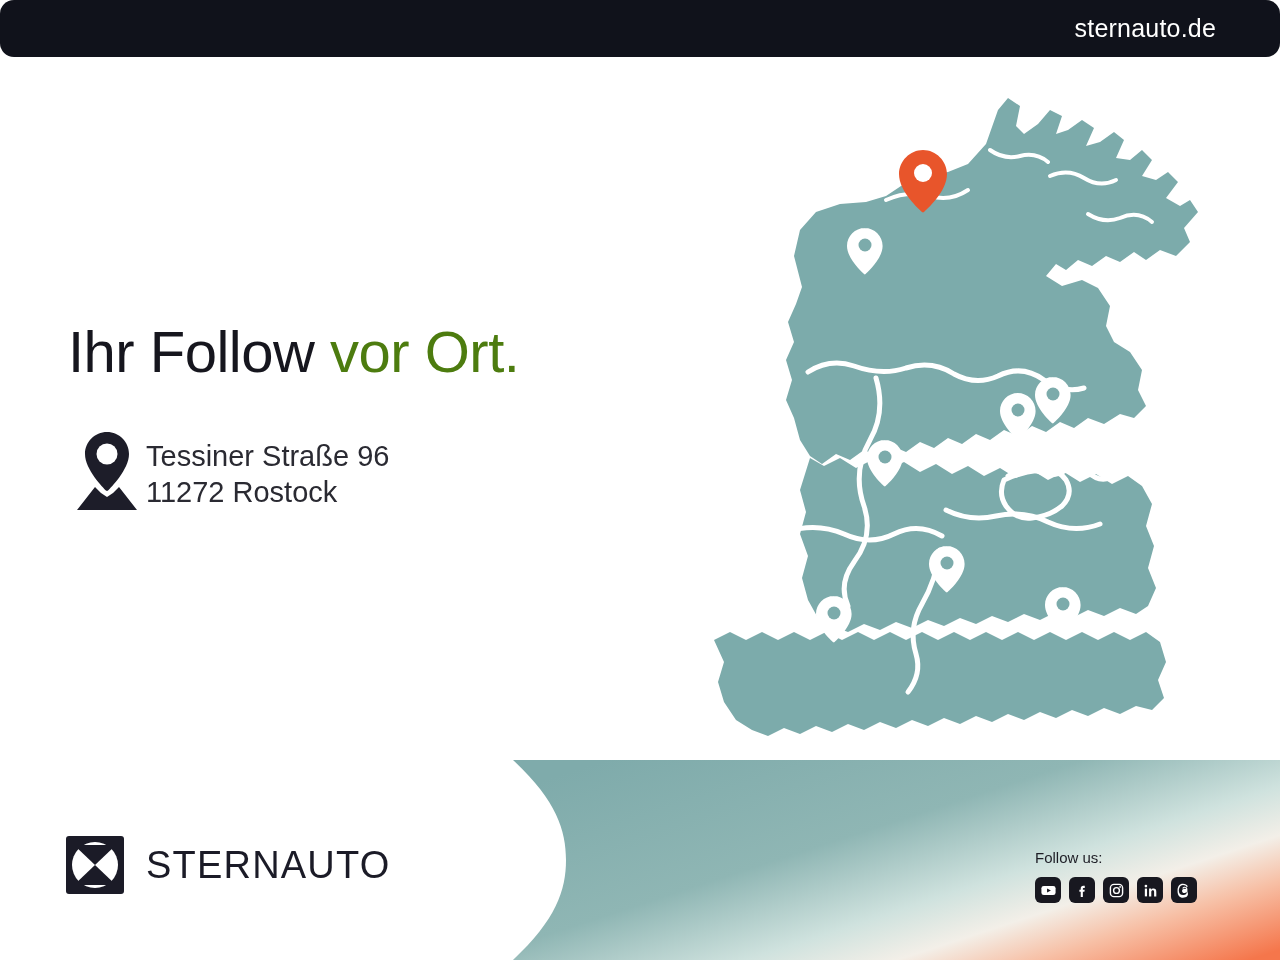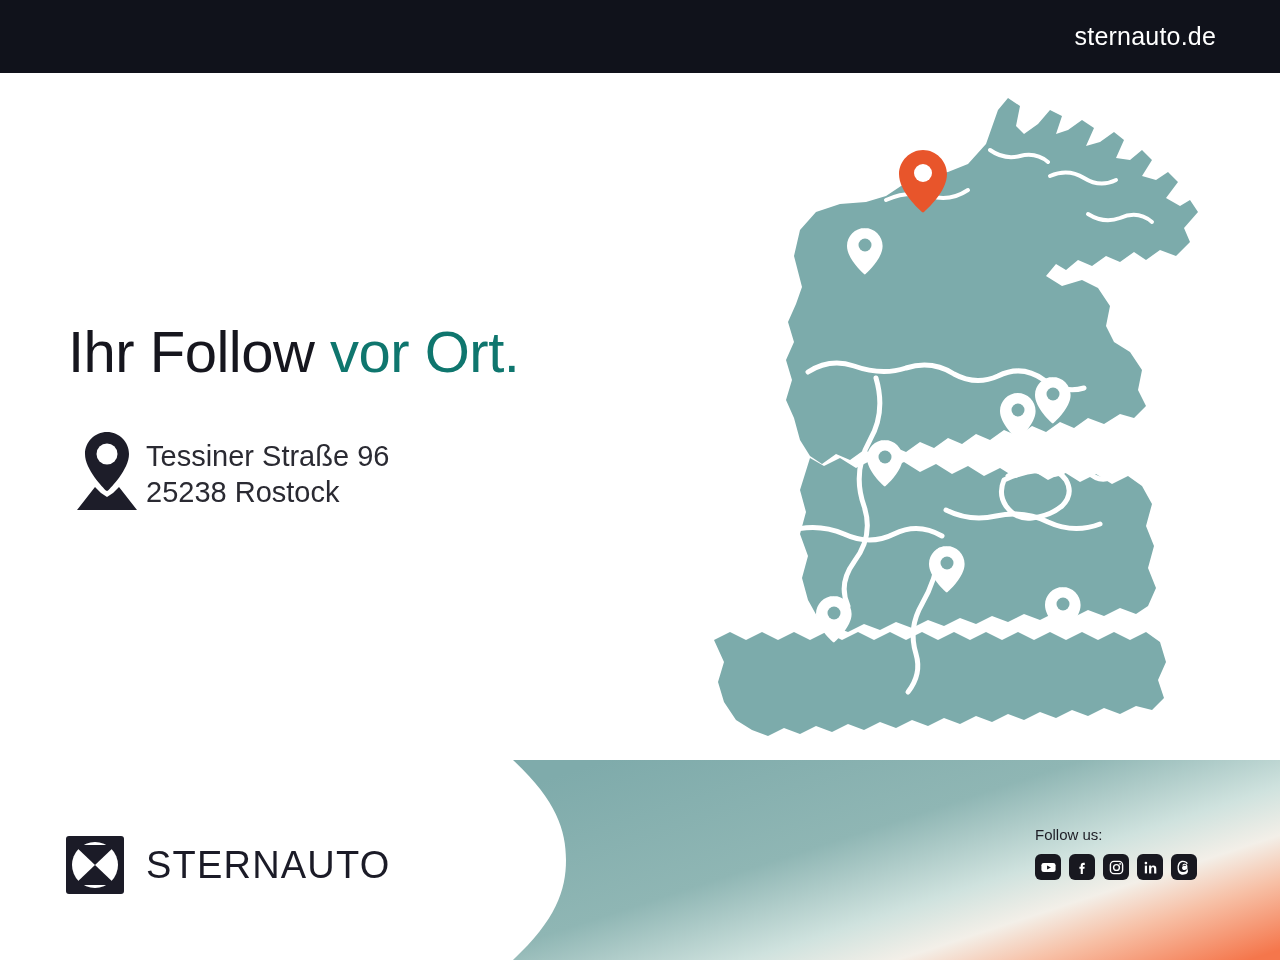--- a/index.html
+++ b/index.html
@@ -6,38 +6,38 @@
   html,body { width:1280px; height:960px; }
   body {
     font-family:"Liberation Sans", sans-serif;
     background:#ffffff;
     overflow:hidden;
     position:relative;
   }
 
   
   .topbar{
-    position:absolute; left:0; top:0; width:1280px; height:73px;
+    position:absolute; left:0; top:0; width:1280px; height:57px;
     background:#10121b;
-    display:flex; align-items:center; justify-content:flex-end;
+    display:flex; align-items:center; justify-content:flex-end;border-radius:14px;
   }
   .topbar-url{
     color:#ffffff; font-size:25px; letter-spacing:.2px;
     padding-right:64px; font-weight:400;
   }
 
   
   .content{
     position:absolute; left:68px; top:320px; width:620px;
   }
   .headline{
     font-size:58px; font-weight:400; color:#16161e;
     letter-spacing:-.5px; line-height:1.1; white-space:nowrap;
   }
-  .headline .accent{ color:#0f766e; }
+  .headline .accent{ color:#4d7c0f; }
 
   .address-row{
     margin-top:46px; display:flex; align-items:flex-start; 
   }
   .pin-ground{ width:78px; height:82px; flex:0 0 auto; }
   .address-lines{
     font-size:29px; line-height:1.25; color:#2a2a32; font-weight:400;
     padding-top:8px;
   }
 
@@ -63,21 +63,21 @@
   .logo-text{
     font-size:38px; font-weight:400; color:#1b1b27;
     letter-spacing:1.2px;
   }
 
   
   .follow{
     position:absolute; left:1035px; top:826px; width:200px;
   }
   .follow-label{
-    font-size:15px; color:#1d1d25; margin-bottom:11px; font-weight:400;
+    font-size:15px; color:#1d1d25; margin-bottom:11px; font-weight:400;margin-top:23px;
   }
   .social-row{ display:flex; gap:8px; }
   .social-btn{
     width:26px; height:26px; border-radius:6px; background:#181820;
     display:flex; align-items:center; justify-content:center;
     cursor:pointer;
   }
   .social-btn svg{ display:block; }
 </style>
 </head>
@@ -96,21 +96,21 @@
   <div class="address-row">
     <span class="pin-ground">
       <svg viewBox="0 0 78 82" xmlns="http://www.w3.org/2000/svg">
         <path d="M39 2C26.8 2 17 11.8 17 24c0 15.5 18.5 34 21 36.6.6.6 1.4.6 2 0C42.5 58 61 39.5 61 24 61 11.8 51.2 2 39 2z" fill="#1d1d29"></path>
         <circle cx="39" cy="24" r="10.5" fill="#ffffff"></circle>
         <path d="M27 57 L9 80 L69 80 L51 57 L45 63 L39 67 L33 63 Z" fill="#1d1d29"></path>
       </svg>
     </span>
     <div class="address-lines">
       <div>Tessiner Straße 96</div>
-      <div>25238 Rostock</div>
+      <div>11272 Rostock</div>
     </div>
   </div>
 
 </div>
 
 <div class="map-wrap">
   <svg viewBox="0 0 540 680" xmlns="http://www.w3.org/2000/svg">
     <g>
 
       <path fill="#7cabab" d="M112 207 L104 176 L110 150 L126 132 L150 124 L176 122 L196 116 L214 104

